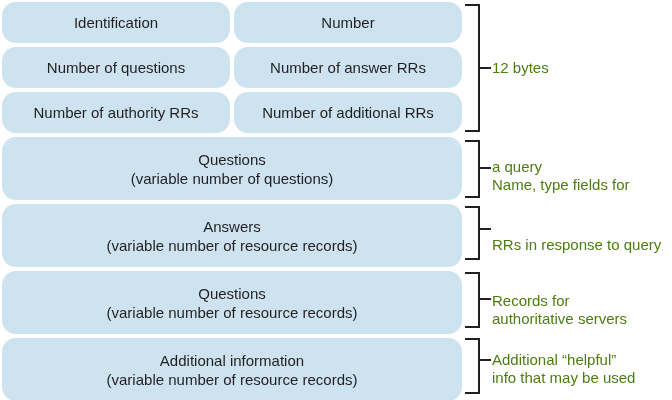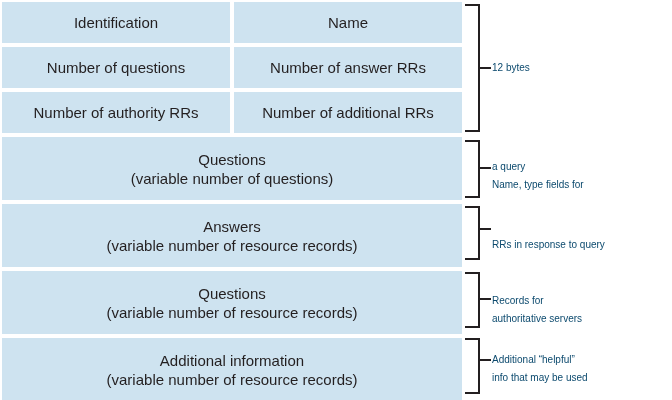--- a/index.html
+++ b/index.html
@@ -26,20 +26,21 @@
     background: #cee3f0;
     color: #231f20;
     font-size: 15px;
     line-height: 19px;
     display: flex;
     flex-direction: column;
     align-items: center;
     justify-content: center;
     text-align: right;
     flex: 1;
+    border-radius: 14px;
   }
   .row.pair .cell { height: 41px; }
   .row.full .cell { height: 63px; }
   .bracket {
     position: absolute;
     left: 465px;
     width: 15px;
     border-top: 2px solid #231f20;
     border-right: 2px solid #231f20;
     border-bottom: 2px solid #231f20;
@@ -57,40 +58,40 @@
     background: #231f20;
   }
   .c1 { top: 67px; }
   .c2 { top: 167px; }
   .c3 { top: 228px; }
   .c4 { top: 298px; }
   .c5 { top: 359px; }
   .anno {
     position: absolute;
     left: 492px;
-    color: #0c4a6e;
-    font-size: 10px;
+    color: #4d7c0f;
+    font-size: 15px;
     line-height: 18px;
     white-space: nowrap;
   }
   .a1 { top: 59px; }
   .a2 { top: 158px; }
   .a3 { top: 236px; }
   .a4 { top: 292px; }
   .a5 { top: 351px; }
 </style>
 </head>
 <body>
 
 <div class="canvas">
 
   <div class="table">
     <div class="row pair">
       <div class="cell">Identification</div>
-      <div class="cell">Name</div>
+      <div class="cell">Number</div>
     </div>
     <div class="row pair">
       <div class="cell">Number of questions</div>
       <div class="cell">Number of answer RRs</div>
     </div>
     <div class="row pair">
       <div class="cell">Number of authority RRs</div>
       <div class="cell">Number of additional RRs</div>
     </div>
     <div class="row full">

